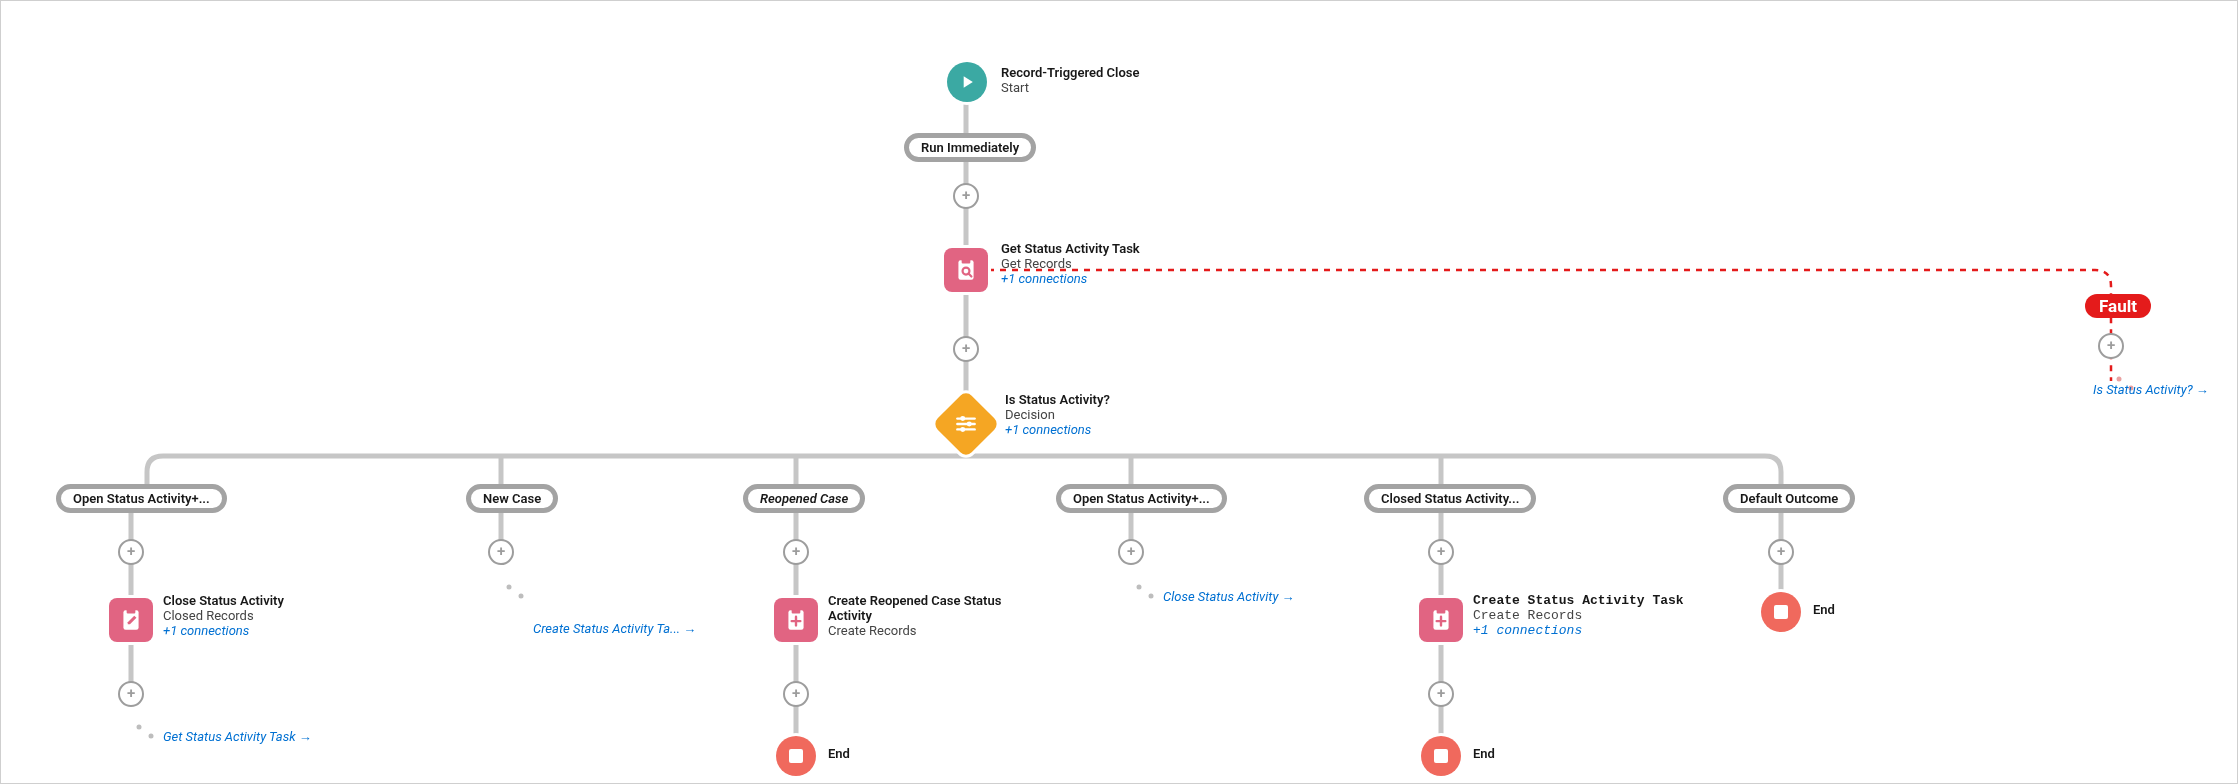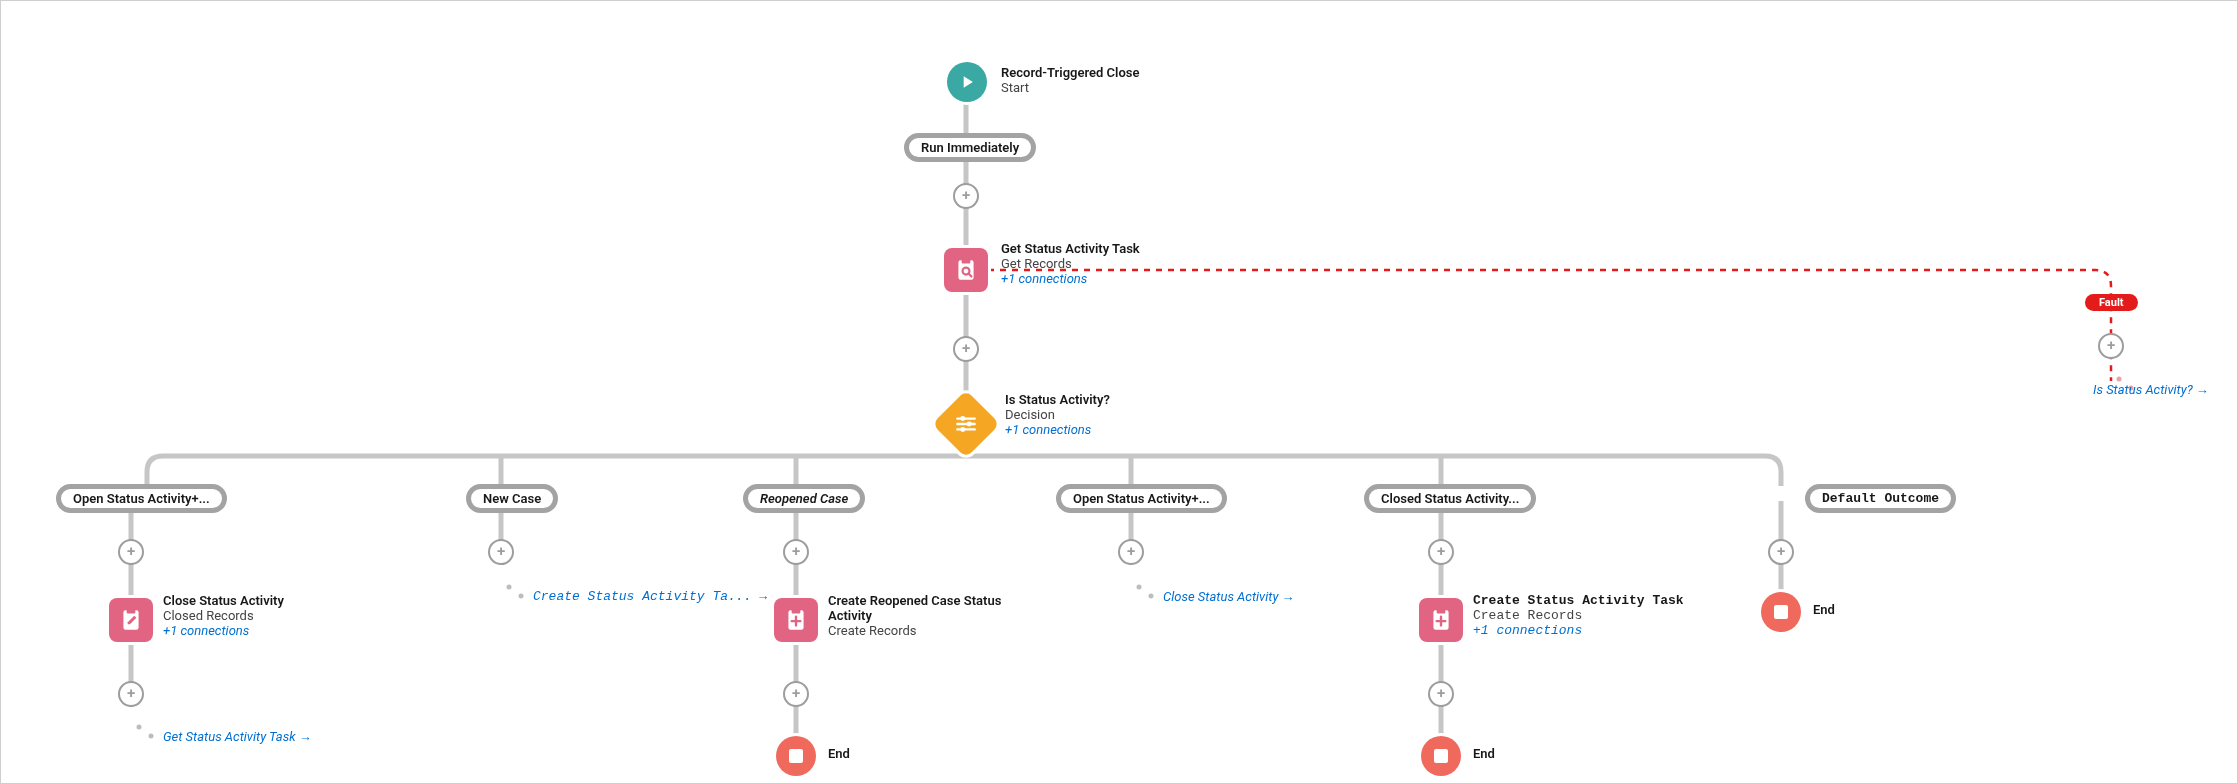--- a/index.html
+++ b/index.html
@@ -68,21 +68,21 @@
     color: #fff;
   }
   .node-circle { border-radius: 50%; }
   .node-square { border-radius: 8px; }
   
   .fault-badge {
     position: absolute;
     background: #e41b1b;
     color: #fff;
     font-weight: 700;
-    font-size: 11px;
+    font-size: 17px;
     padding: 2px 14px;
     border-radius: 999px;
   }
   
   .goto {
     position: absolute;
     color: #0070d2;
     font-style: italic;
     white-space: nowrap;
   }
@@ -191,40 +191,40 @@
     <div class="title">Is Status Activity?</div>
     <div class="sub">Decision</div>
     <div class="link">+1 connections</div>
   </div>
 
   <div class="pill" style="left:55px;   top:483px;">Open Status Activity+...</div>
   <div class="pill" style="left:465px;  top:483px;">New Case</div>
   <div class="pill" style="left:742px;  top:483px;font-style:italic;">Reopened Case</div>
   <div class="pill" style="left:1055px; top:483px;">Open Status Activity+...</div>
   <div class="pill" style="left:1363px; top:483px;">Closed Status Activity...</div>
-  <div class="pill" style="left:1804px; top:483px;font-family:Liberation Mono, monospace;">Default Outcome</div>
+  <div class="pill" style="left:1722px; top:483px;">Default Outcome</div>
 
   <div class="plus" style="left:117px; top:538px;"></div>
   <div class="node-icon node-square" style="left:108px; top:597px; width:44px; height:44px; background:#e16482;">
     <svg width="26" height="26" viewBox="0 0 24 24" fill="none">
       <rect x="5" y="3" width="14" height="18" rx="2" fill="#fff"></rect>
       <rect x="8" y="2" width="8" height="4" rx="1" fill="#e16482"></rect>
       <path d="M9 14l6-6 2 2-6 6H9v-2z" fill="#e16482"></path>
     </svg>
   </div>
   <div class="label" style="left:162px; top:592px;">
     <div class="title">Close Status Activity</div>
     <div class="sub">Closed Records</div>
     <div class="link">+1 connections</div>
   </div>
   <div class="plus" style="left:117px; top:680px;"></div>
   <div class="goto" style="left:162px; top:728px;">Get Status Activity Task</div>
 
   <div class="plus" style="left:487px; top:538px;"></div>
-  <div class="goto" style="left:532px; top:588px;font-family:Liberation Mono, monospace;">Create Status Activity Ta...</div>
+  <div class="goto" style="left:532px; top:620px;">Create Status Activity Ta...</div>
 
   <div class="plus" style="left:782px; top:538px;"></div>
   <div class="node-icon node-square" style="left:773px; top:597px; width:44px; height:44px; background:#e16482;">
     <svg width="26" height="26" viewBox="0 0 24 24" fill="none">
       <rect x="5" y="3" width="14" height="18" rx="2" fill="#fff"></rect>
       <rect x="8" y="2" width="8" height="4" rx="1" fill="#e16482"></rect>
       <path d="M12 9v8M8 13h8" stroke="#e16482" stroke-width="2.2" stroke-linecap="round"></path>
     </svg>
   </div>
   <div class="label" style="left:827px; top:592px; white-space:normal; width:190px;">

